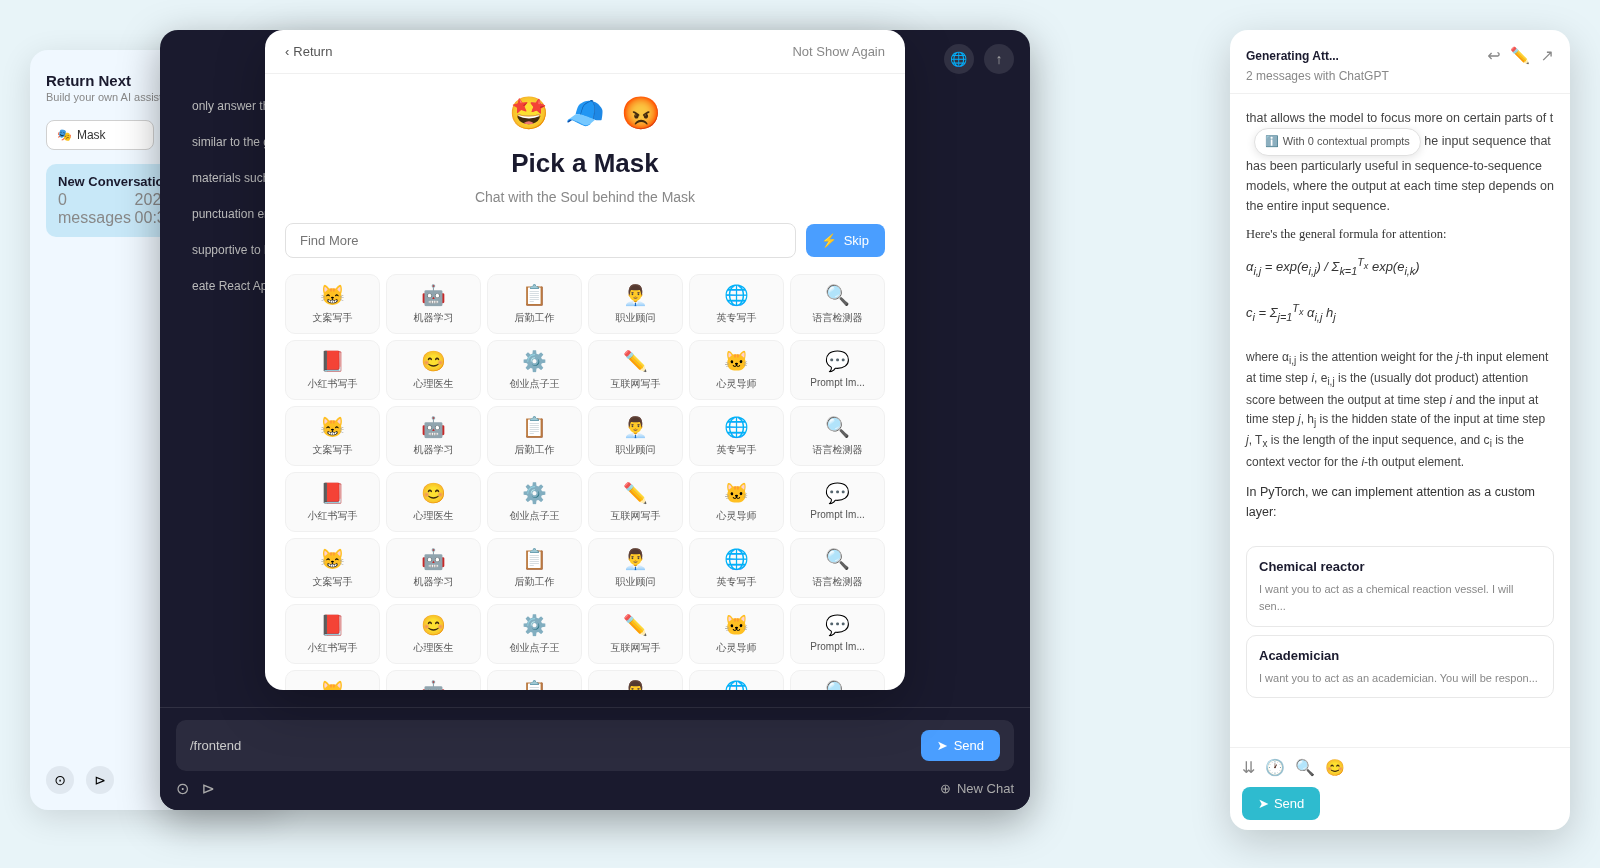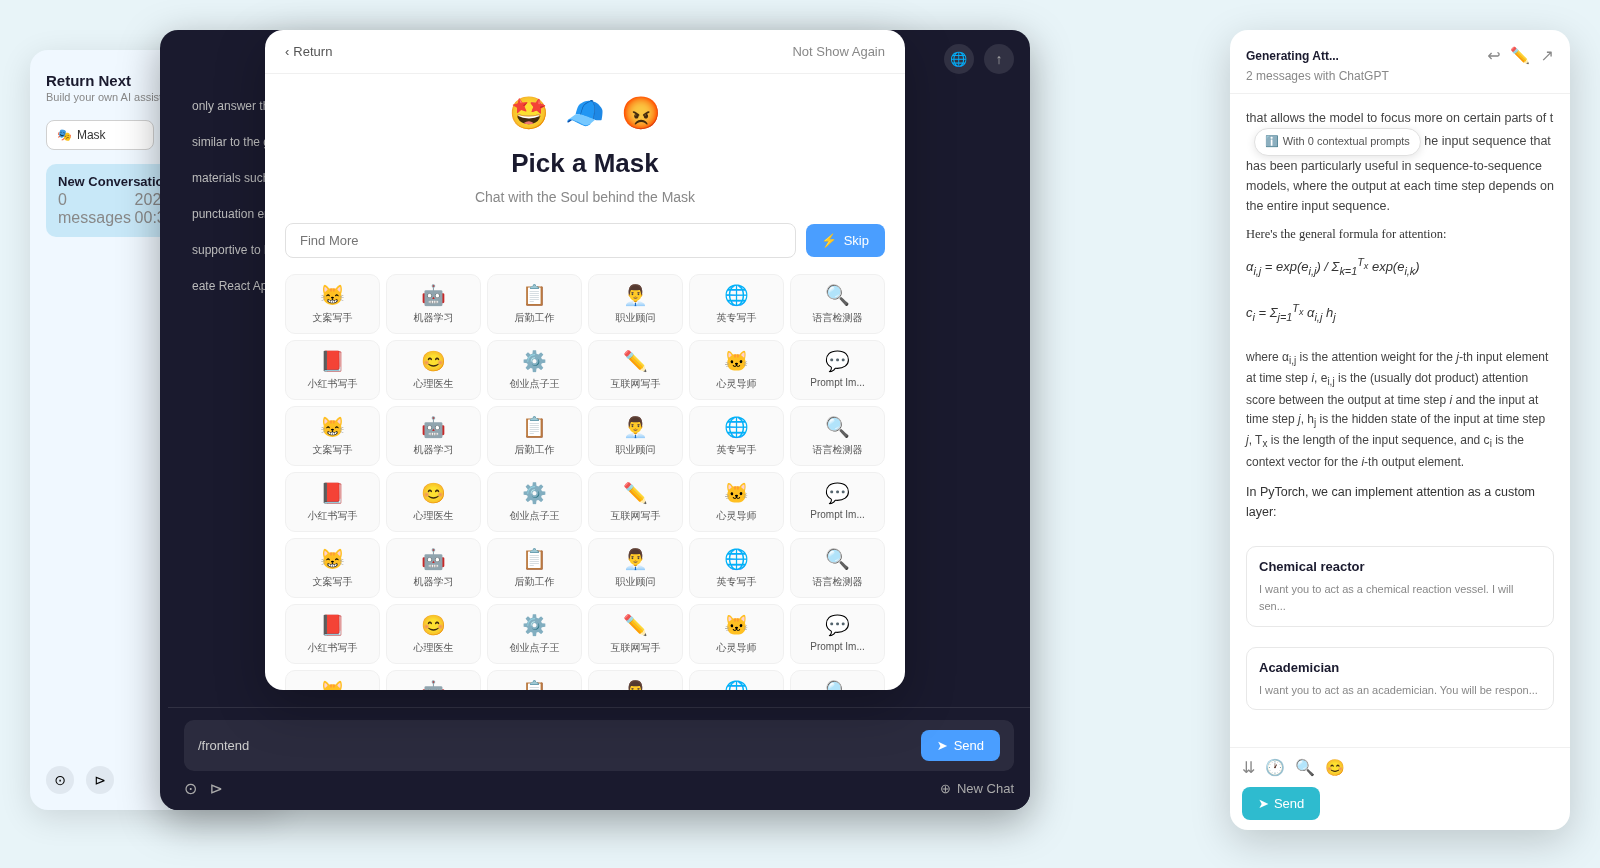--- a/index.html
+++ b/index.html
@@ -149,21 +149,21 @@
       border-radius: 10px;
       cursor: pointer;
       border: 1px solid #f0f0f0;
       background: #fafafa;
       transition: background 0.15s;
     }
     .mask-item-emoji { font-size: 20px; margin-bottom: 4px; }
     .mask-item-label { font-size: 10px; color: #555; text-align: center; white-space: nowrap; overflow: hidden; text-overflow: ellipsis; width: 100%; }
     .chat-input-bar {
       position: absolute;
-      bottom: 0; left: 8px; right: 0;
+      bottom: 0; left: 0; right: 0;
       padding: 12px 16px;
       background: #1a1a2e;
       border-top: 1px solid rgba(255,255,255,0.1);
     }
     .chat-input-inner {
       display: flex; align-items: center;
       background: rgba(255,255,255,0.08);
       border-radius: 10px;
       padding: 10px 14px;
     }
@@ -260,21 +260,21 @@
       padding: 4px 10px;
       font-size: 11px;
       color: #555;
       box-shadow: 0 2px 8px rgba(0,0,0,0.1);
       margin-left: 8px;
     }
     .mask-card {
       border: 1px solid #e8e8e8;
       border-radius: 10px;
       padding: 10px 12px;
-      margin-bottom: 20px;
+      margin-bottom: 8px;
       cursor: pointer;
     }
     .mask-card-title { font-size: 13px; font-weight: 600; color: #1a1a2e; }
     .mask-card-desc { font-size: 11px; color: #888; margin-top: 3px; }
     .right-panel-footer {
       padding: 10px 12px;
       border-top: 1px solid #f0f0f0;
     }
     .right-footer-icons {
       display: flex; gap: 10px; margin-bottom: 10px;

